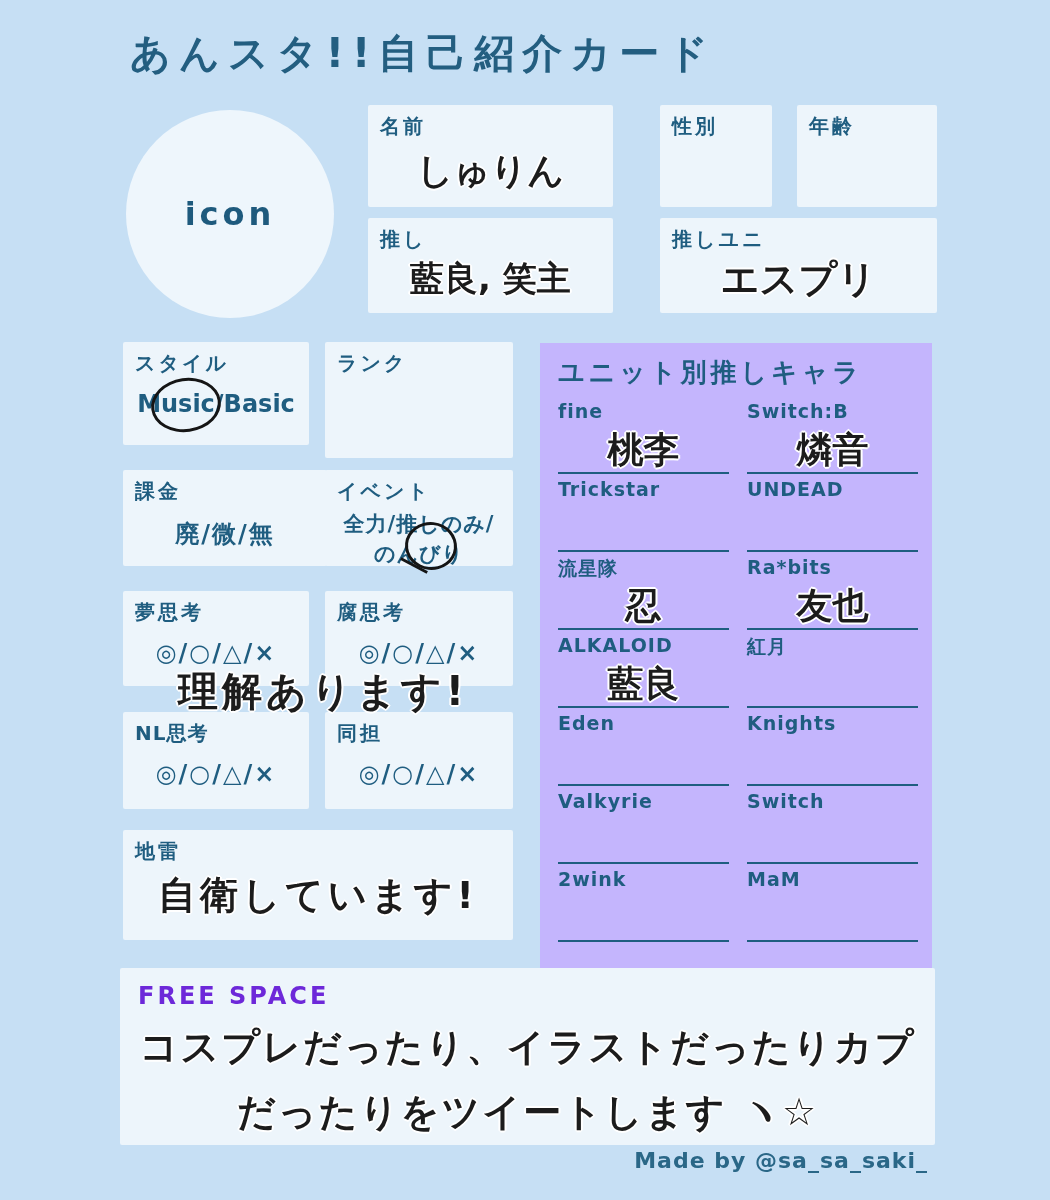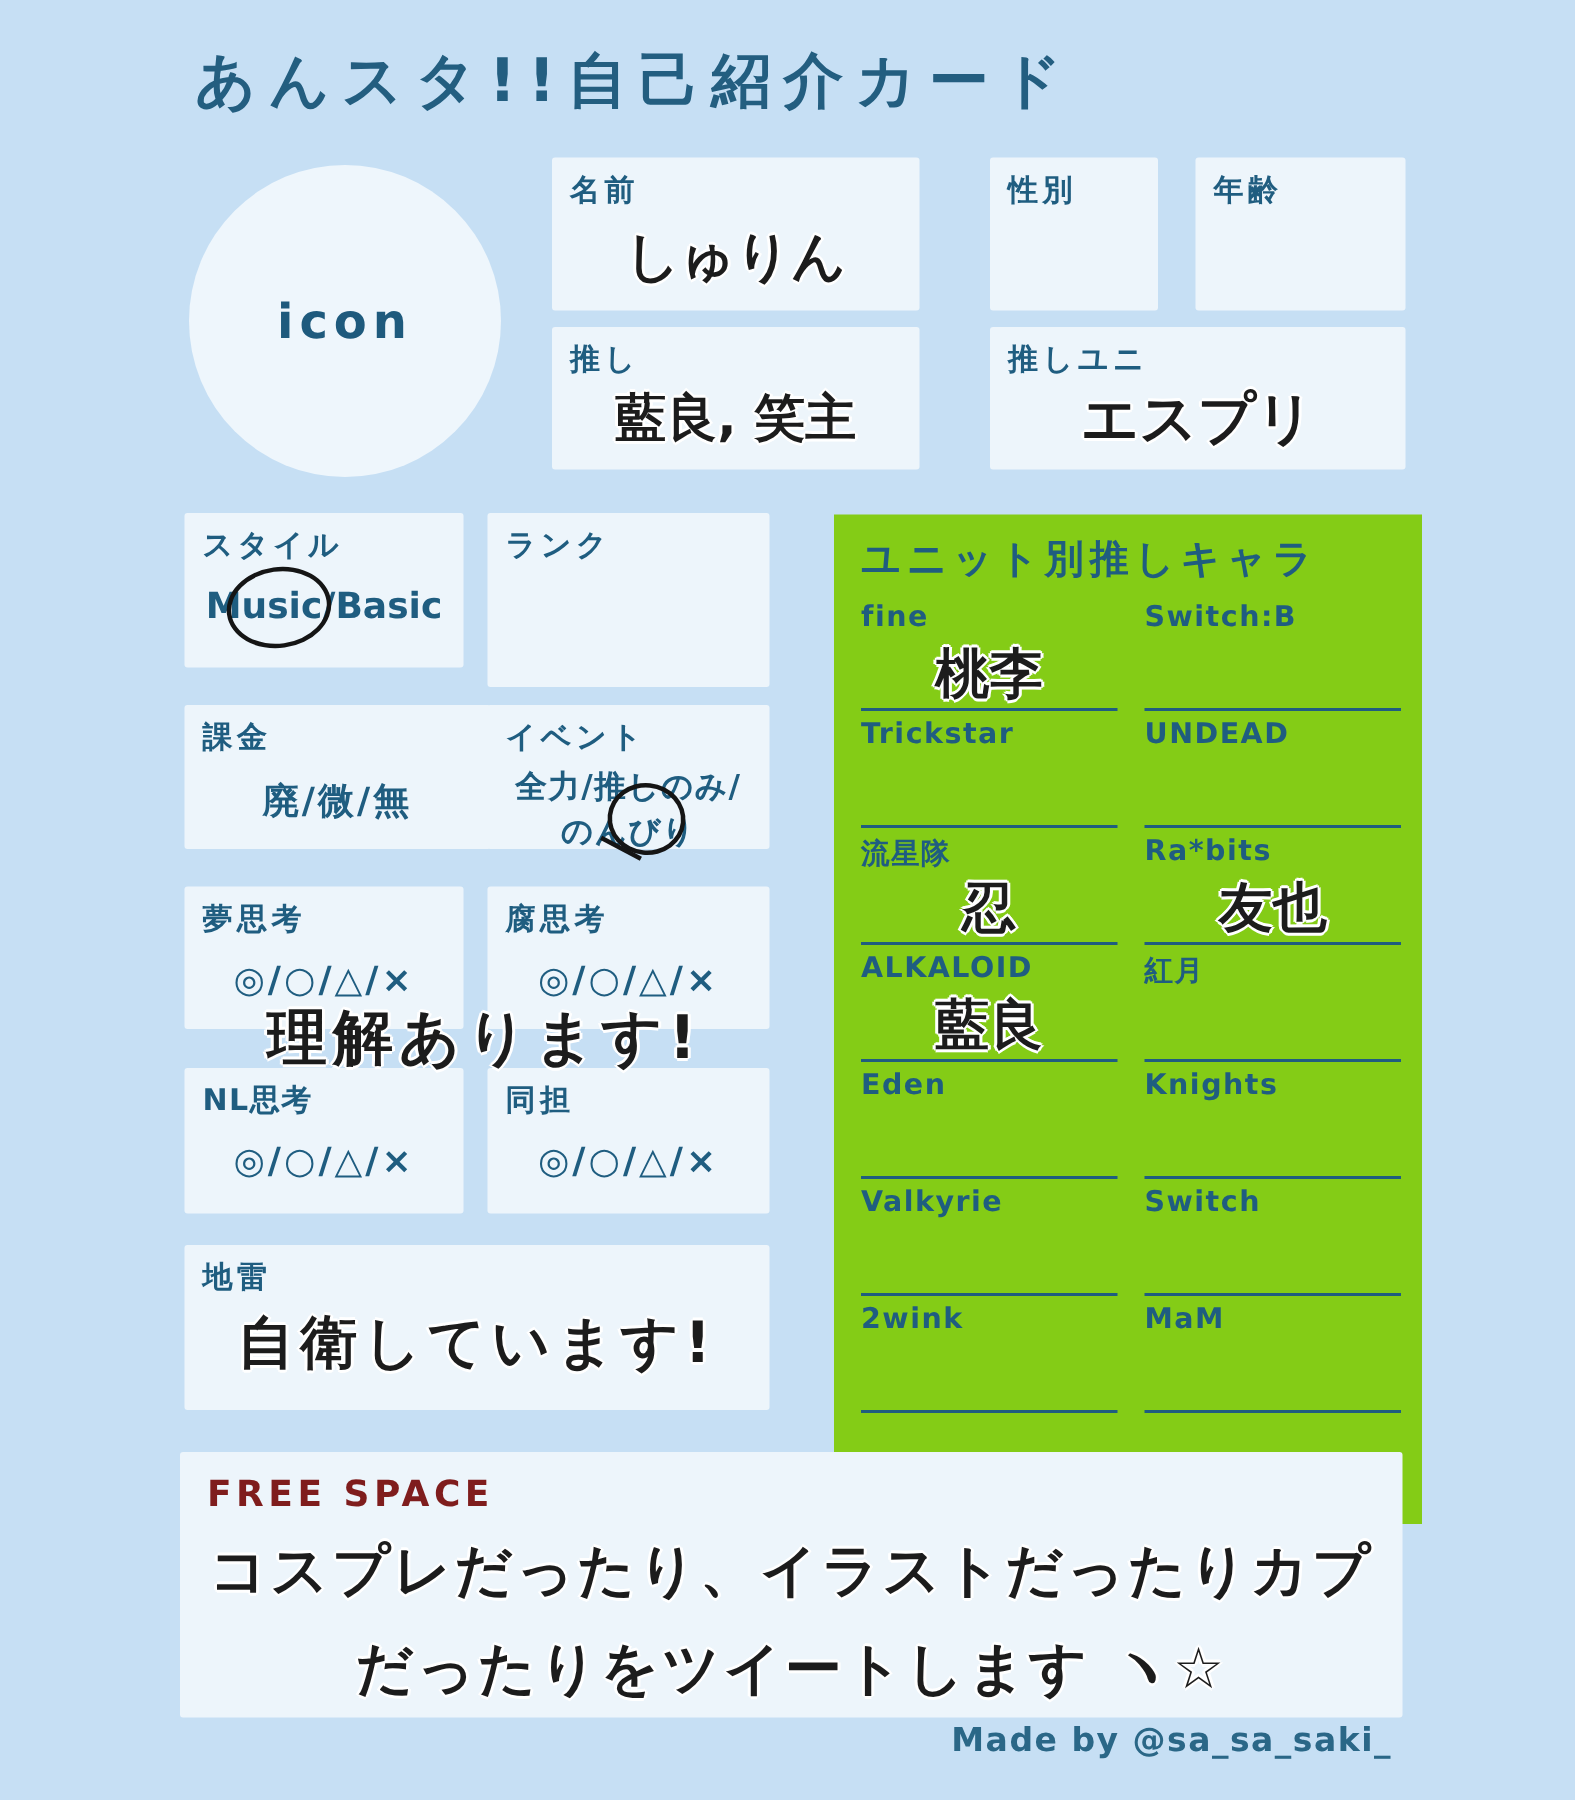--- a/index.html
+++ b/index.html
@@ -44,41 +44,41 @@
   .value{display:block;text-align:center;}
   .mark{
     position:absolute;border:3px solid #151515;border-radius:50%;
     background:transparent;pointer-events:none;
   }
   .mark-tail{
     position:absolute;width:30px;height:3px;background:#151515;
     transform:rotate(28deg);pointer-events:none;
   }
   .units-panel{
-    position:absolute;left:556px;top:343px;width:392px;height:673px;
-    background:#84cc16;box-sizing:border-box;padding:12px 14px 0 18px;
+    position:absolute;left:540px;top:343px;width:392px;height:673px;
+    background:#c4b5fd;box-sizing:border-box;padding:12px 14px 0 18px;
   }
   .units-title{
     font-size:26px;font-weight:bold;color:#1f5d80;letter-spacing:4px;
   }
   .units-grid{
     display:grid;grid-template-columns:1fr 1fr;
     column-gap:18px;margin-top:6px;
   }
   .ucell{
     height:78px;position:relative;
     border-bottom:2px solid #1f5d80;
     box-sizing:border-box;padding-top:4px;
   }
   .ulabel{font-size:19px;font-weight:bold;color:#1f5d80;letter-spacing:1px;}
   .uvalue{
     position:absolute;left:0;right:0;bottom:2px;
     text-align:center;font-size:36px;line-height:1.1;
   }
-  .free-label{font-size:24px;font-weight:bold;color:#7f1d1d;letter-spacing:3px;}
+  .free-label{font-size:24px;font-weight:bold;color:#6d28d9;letter-spacing:3px;}
   .free-line{display:block;text-align:center;font-size:38px;letter-spacing:2px;}
   .free-line.l1{margin-top:12px;}
   .free-line.l2{margin-top:14px;}
   .annotation{
     position:absolute;left:178px;top:664px;
     font-size:40px;letter-spacing:4px;z-index:5;
   }
   .credit{
     position:absolute;right:122px;top:1148px;
     font-size:22px;font-weight:bold;color:#2a6787;letter-spacing:1px;
@@ -166,20 +166,21 @@
 
   <div class="units-panel">
     <div class="units-title">ユニット別推しキャラ</div>
     <div class="units-grid">
       <div class="ucell">
         <div class="ulabel">fine</div>
         <div class="uvalue hand">桃李</div>
       </div>
       <div class="ucell">
         <div class="ulabel">Switch:B</div>
+        <div class="uvalue hand">燐音</div>
       </div>
       <div class="ucell">
         <div class="ulabel">Trickstar</div>
         <div class="uvalue hand"></div>
       </div>
       <div class="ucell">
         <div class="ulabel">UNDEAD</div>
         <div class="uvalue hand"></div>
       </div>
       <div class="ucell">

